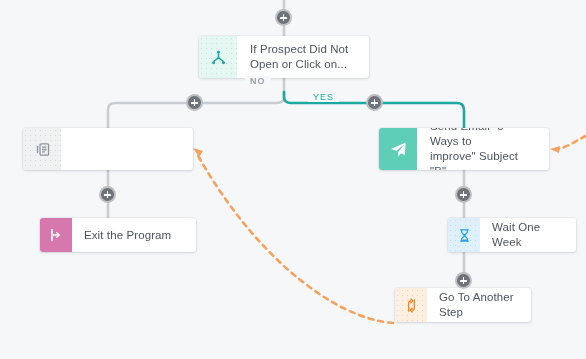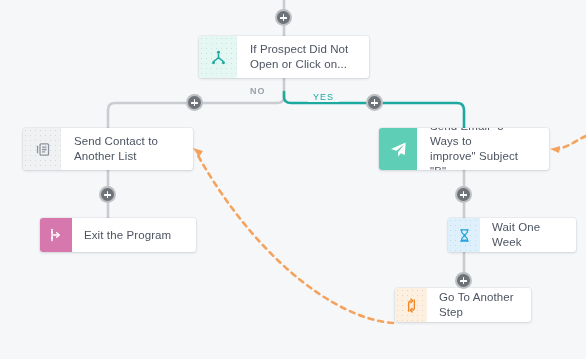--- a/index.html
+++ b/index.html
@@ -114,21 +114,21 @@
 
   
   .branch-label {
     position: absolute;
     font-size: 9px;
     letter-spacing: 1px;
     z-index: 7;
     background: #f6f7f9;
     padding: 0 5px;
   }
-  #label-no  { left: 245px; top: 86px; color: #9aa1ab; font-weight: bold; }
+  #label-no  { left: 245px; top: 76px; color: #9aa1ab; font-weight: bold; }
   #label-yes { left: 308px; top: 92px; color: #1ba9a0; }
 
   
   .glyph { display: block; }
 </style>
 </head>
 <body>
 
 <div id="canvas">
 
@@ -173,22 +173,20 @@
   </div>
 
   <div class="node" id="node-send-contact">
     <div class="icon-box ib-gray">
       <svg class="glyph" width="17" height="17" viewBox="0 0 24 24" fill="none" stroke="#8d939c" stroke-width="1.8" stroke-linecap="round" stroke-linejoin="round">
         <rect x="8.5" y="4" width="12" height="16" rx="1.4"></rect>
         <path d="M5 7.5 L5 16.5"></path>
         <path d="M12 8.6 L17 8.6 M12 12 L17 12 M12 15.4 L15 15.4"></path>
       </svg>
     </div>
-    <div class="label">Send Contact to
-Another List</div>
   </div>
 
   <div class="node" id="node-send-email">
     <div class="icon-box ib-teal">
       <svg class="glyph" width="19" height="19" viewBox="0 0 24 24" fill="#ffffff">
         <path d="M21 3.2 L2.6 11.4 L9.2 13.6 L19.4 5.6 L11.6 15.2 L11.6 21 L15 16.6 L20 19 Z"></path>
       </svg>
     </div>
     <div class="label">Send Email "5 Ways to
 improve" Subject "B"</div>

